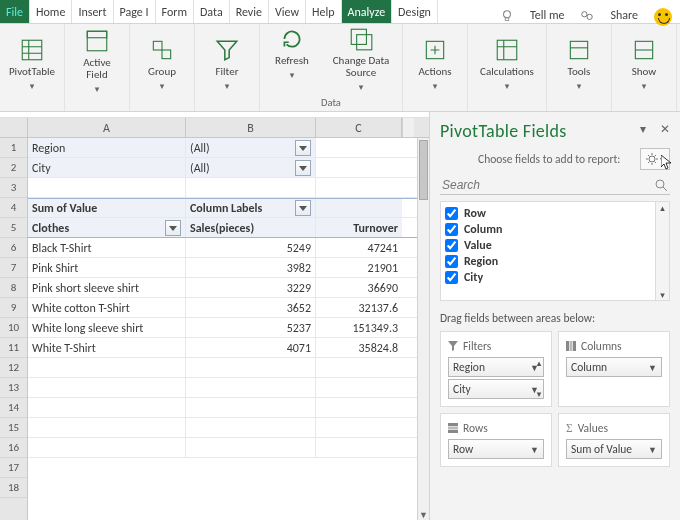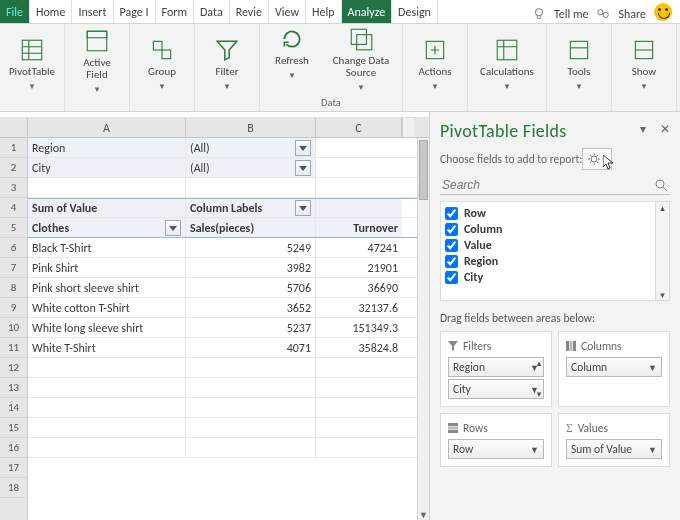--- a/index.html
+++ b/index.html
@@ -4,21 +4,21 @@
 <style>
   * { box-sizing: border-box; margin: 0; padding: 0; }
   html, body { width: 680px; height: 520px; overflow: hidden; font-family: "Segoe UI", Calibri, sans-serif; font-size: 12px; color: #3a3a3a; background: #fff; }
 
   
   .tabs { display: flex; align-items: stretch; height: 24px; background: #fff; border-bottom: 1px solid #d4d4d4; user-select: none; }
   .tab { padding: 0 6px; line-height: 24px; white-space: nowrap; font-size: 12px; color: #2b6b3a; border-right: 1px solid #e0e0e0; cursor: default; }
   .tab.active { background: #217346; color: #fff; }
   .tab.plain { color: #444; }
   .tabs .spacer { flex: 1; }
-  .tabs .right { display: flex; align-items: flex-end; gap: 8px; padding: 2px 8px; color: #444; }
+  .tabs .right { display: flex; align-items: flex-start; gap: 16px; padding: 8px 8px; color: #444; }
   .bulb, .share-icon { width: 14px; height: 14px; display: inline-block; vertical-align: middle; }
   .smiley { width: 18px; height: 18px; border-radius: 50%; background: #f8c300; display: inline-block; position: relative; }
   .smiley::before { content:""; position:absolute; left:4px; top:5px; width:3px; height:3px; background:#333; border-radius:50%; box-shadow: 7px 0 0 #333; }
   .smiley::after { content:""; position:absolute; left:4px; top:10px; width:10px; height:5px; border:1.5px solid #333; border-top:none; border-radius:0 0 10px 10px; }
 
   
   .ribbon { display:flex; gap:0; height: 88px; background: #f3f3f3; border-bottom: 1px solid #d4d4d4; }
   .group { display:flex; flex-direction:column; align-items:center; justify-content:flex-end; padding: 4px 8px 2px; border-right:1px solid #e3e3e3; }
   .group .btns { display:flex; gap:12px; align-items:flex-start; }
   .bigbtn { display:flex; flex-direction:column; align-items:center; width: 48px; font-size: 11px; color:#444; }
@@ -58,21 +58,21 @@
   .ddbtn svg { width:8px; height:8px; }
   .vscroll { width:12px; background:#f0f0f0; border-left:1px solid #d0d0d0; position:relative; }
   .vscroll .thumb { position:absolute; left:1px; right:1px; top:2px; height:60px; background:#c7c7c7; border:1px solid #a8a8a8; }
   .vscroll .arr { position:absolute; left:0; right:0; height:12px; display:flex; align-items:center; justify-content:center; color:#666; font-size:9px; }
   .vscroll .arr.up { top:0; } .vscroll .arr.dn { bottom:0; }
 
   
   .pane { flex:1; background:#f3f3f3; display:flex; flex-direction:column; padding: 8px 10px 10px; gap:6px; position:relative; }
   .pane h1 { font-size: 18px; font-weight:400; color:#1f7a3b; letter-spacing:0.3px; }
   .pane .wintools { position:absolute; right:10px; top:10px; display:flex; gap:14px; color:#666; }
-  .pane .sub { color:#666; font-size:11.5px; display:flex; align-items:center; justify-content:flex-start; }
+  .pane .sub { color:#666; font-size:11.5px; display:flex; align-items:center; justify-content:space-between;margin-left:38px; }
   .gearbox { width:30px; height:22px; border:1px solid #c3c3c3; background:#f9f9f9; display:flex; align-items:center; justify-content:center; gap:2px; position:relative; }
   .gearbox .cursor { position:absolute; right:-4px; top:6px; }
   .search { display:flex; align-items:flex-end; border-bottom:1px solid #bfc7bf; padding:2px 2px; color:#9a9a9a; font-style:italic; }
   .search input { flex:1; border:none; outline:none; background:transparent; font-style:italic; font-size:12px; color:#555; }
   .fieldlist { border:1px solid #dcdcdc; background:#fff; height:100px; padding:4px; display:flex; flex-direction:column; gap:2px; position:relative; }
   .fieldlist .row2 { display:flex; align-items:center; gap:6px; font-size:12px; }
   .fieldlist .row2 input { width:13px; height:13px; }
   .fieldlist .bold { font-weight:700; }
   .mini-scroll { position:absolute; right:0; top:0; bottom:0; width:14px; border-left:1px solid #dcdcdc; background:#f4f4f4; display:flex; flex-direction:column; justify-content:space-between; align-items:center; }
   .mini-scroll span { font-size:9px; color:#555; }
@@ -349,21 +349,21 @@
             <div class="cB num">5249</div>
             <div class="cC num">47241</div>
           </div>
         <div class="row">
             <div class="cA">Pink Shirt</div>
             <div class="cB num">3982</div>
             <div class="cC num">21901</div>
           </div>
         <div class="row">
             <div class="cA">Pink short sleeve shirt</div>
-            <div class="cB num">5706</div>
+            <div class="cB num">3229</div>
             <div class="cC num">36690</div>
           </div>
         <div class="row">
             <div class="cA">White cotton T-Shirt</div>
             <div class="cB num">3652</div>
             <div class="cC num">32137.6</div>
           </div>
         <div class="row">
             <div class="cA">White long sleeve shirt</div>
             <div class="cB num">5237</div>

